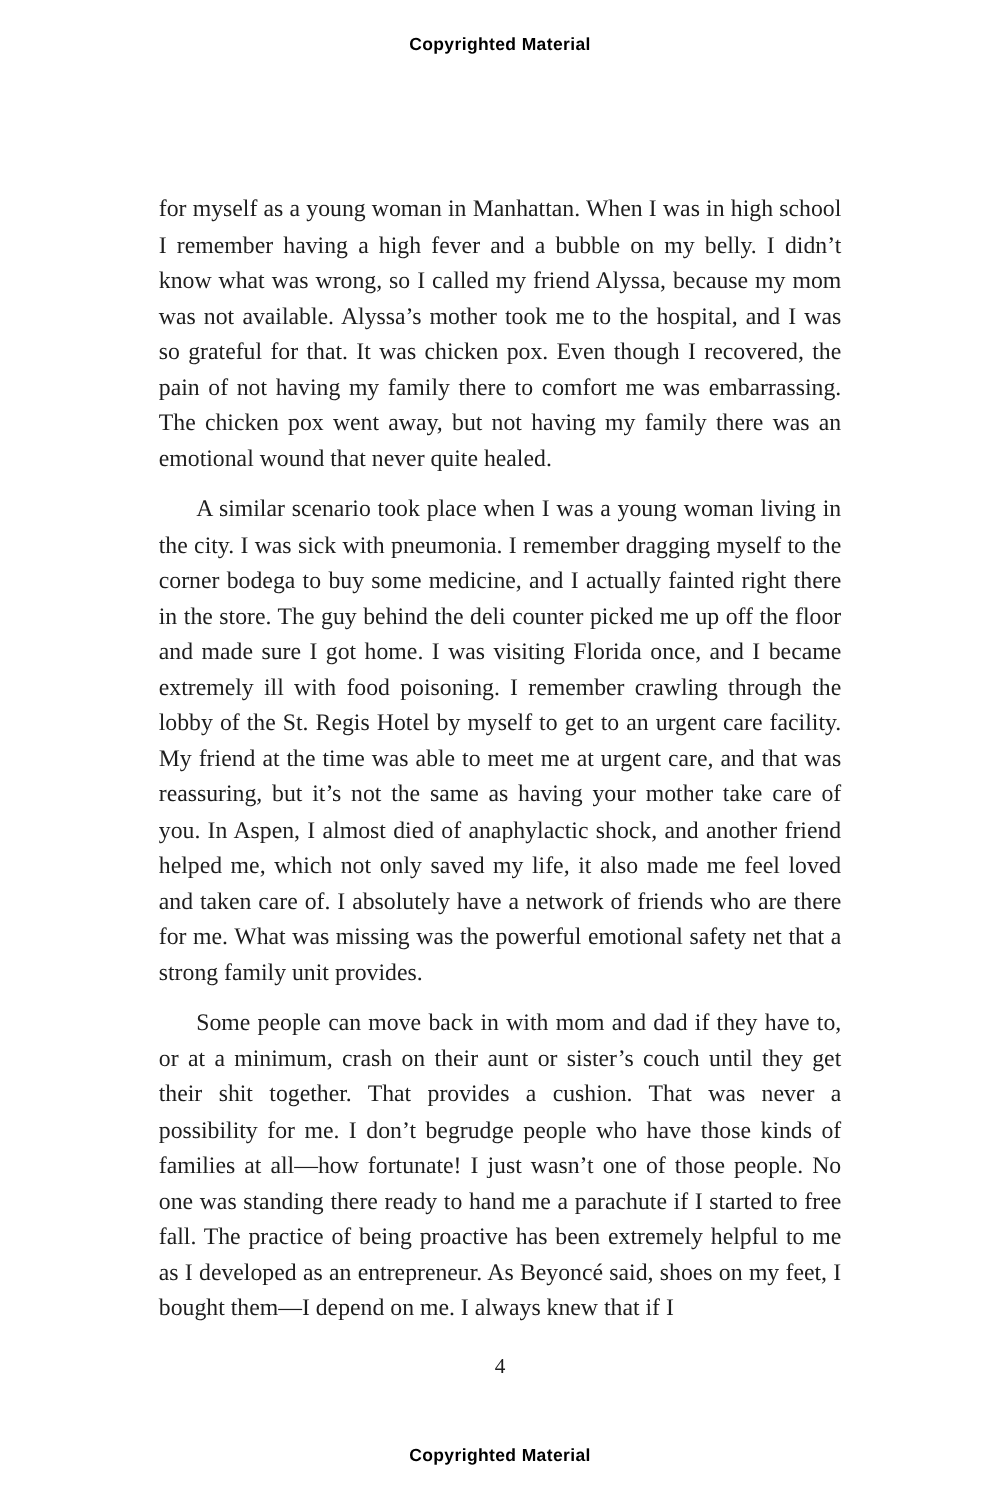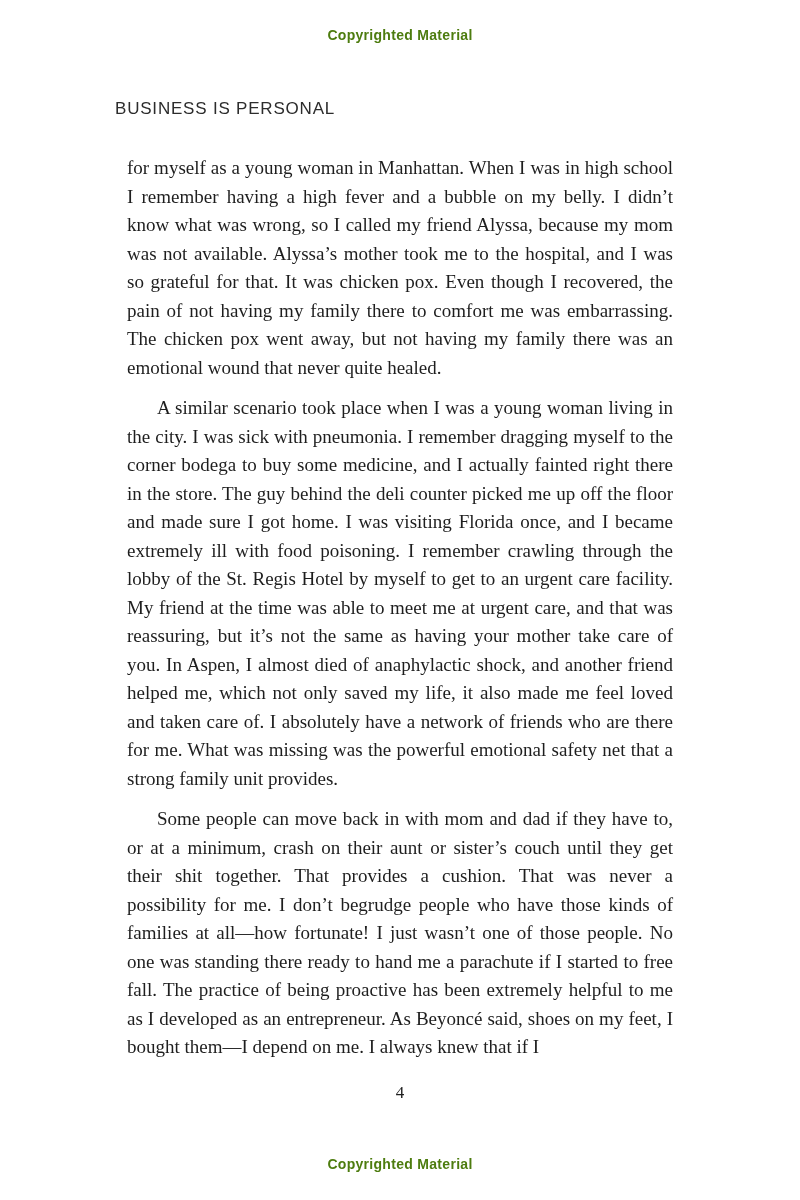--- a/index.html
+++ b/index.html
@@ -18,21 +18,21 @@
   }
   .notice {
     position: absolute;
     left: 0;
     width: 100%;
     text-align: center;
     font-family: "Liberation Sans", sans-serif;
     font-weight: bold;
     font-size: 14px;
     letter-spacing: 0.3px;
-    color: #4d7c0f;
+    color: #000000;
   }
   .notice.top { top: 27px; }
   .notice.bottom { top: 1156px; }
   .running-head {
     position: absolute;
     left: 115px;
     top: 99px;
     font-family: "Liberation Sans", sans-serif;
     font-size: 17px;
     letter-spacing: 0.8px;
@@ -65,21 +65,20 @@
     color: #1e1e1e;
   }
 </style>
 </head>
 <body>
 
 <div class="page">
 
   <div class="notice top">Copyrighted Material</div>
 
-  <div class="running-head">BUSINESS IS PERSONAL</div>
 
   <div class="body-text">
     <p class="para">for myself as a young woman in Manhattan. When I was in high school I remember having a high fever and a bubble on my belly. I didn’t know what was wrong, so I called my friend Alyssa, because my mom was not available. Alyssa’s mother took me to the hospital, and I was so grateful for that. It was chicken pox. Even though I recovered, the pain of not having my family there to comfort me was embarrassing. The chicken pox went away, but not having my family there was an emotional wound that never quite healed.</p>
     <p class="para indent">A similar scenario took place when I was a young woman living in the city. I was sick with pneumonia. I remember dragging myself to the corner bodega to buy some medicine, and I actually fainted right there in the store. The guy behind the deli counter picked me up off the floor and made sure I got home. I was visiting Florida once, and I became extremely ill with food poisoning. I remember crawling through the lobby of the St. Regis Hotel by myself to get to an urgent care facility. My friend at the time was able to meet me at urgent care, and that was reassuring, but it’s not the same as having your mother take care of you. In Aspen, I almost died of anaphylactic shock, and another friend helped me, which not only saved my life, it also made me feel loved and taken care of. I absolutely have a network of friends who are there for me. What was missing was the powerful emotional safety net that a strong family unit provides.</p>
     <p class="para indent">Some people can move back in with mom and dad if they have to, or at a minimum, crash on their aunt or sister’s couch until they get their shit together. That provides a cushion. That was never a possibility for me. I don’t begrudge people who have those kinds of families at all—how fortunate! I just wasn’t one of those people. No one was standing there ready to hand me a parachute if I started to free fall. The practice of being proactive has been extremely helpful to me as I developed as an entrepreneur. As Beyoncé said, shoes on my feet, I bought them—I depend on me. I always knew that if I</p>
   </div>
 
   <div class="page-number">4</div>
 
   <div class="notice bottom">Copyrighted Material</div>

